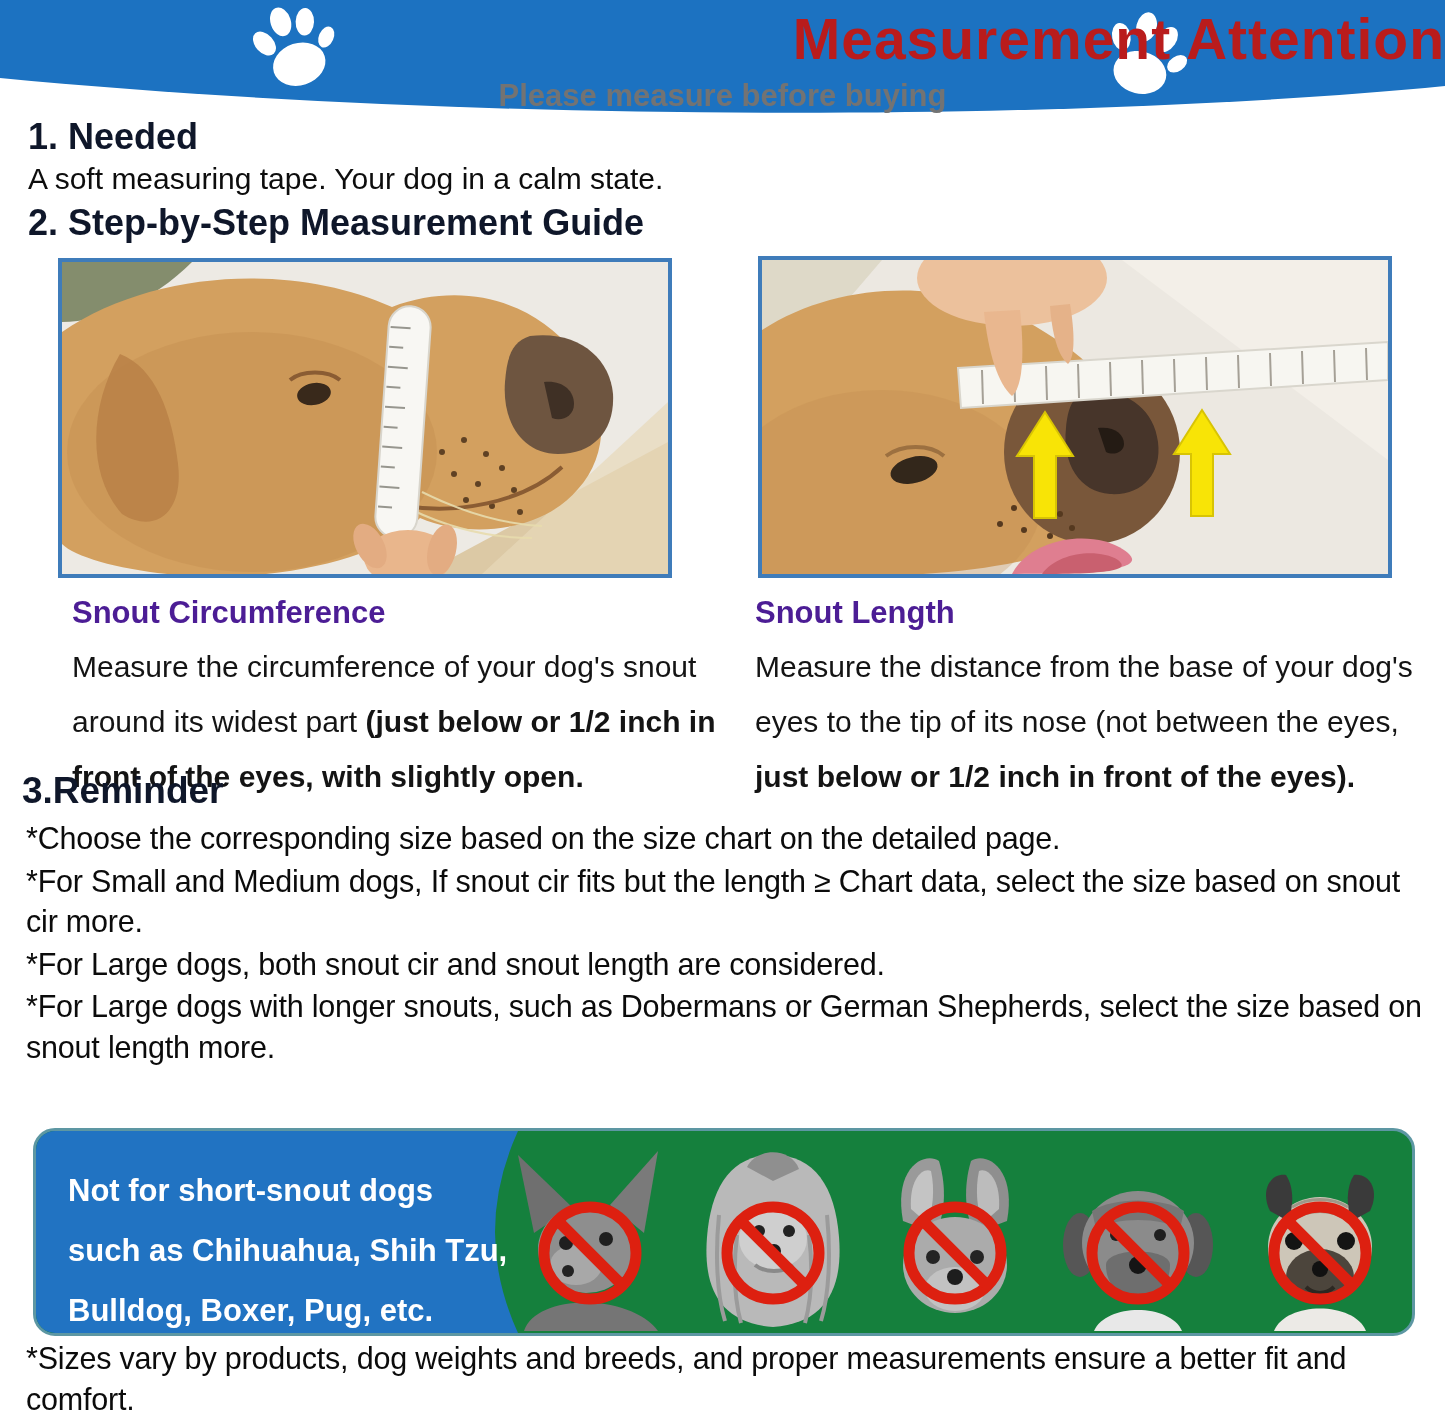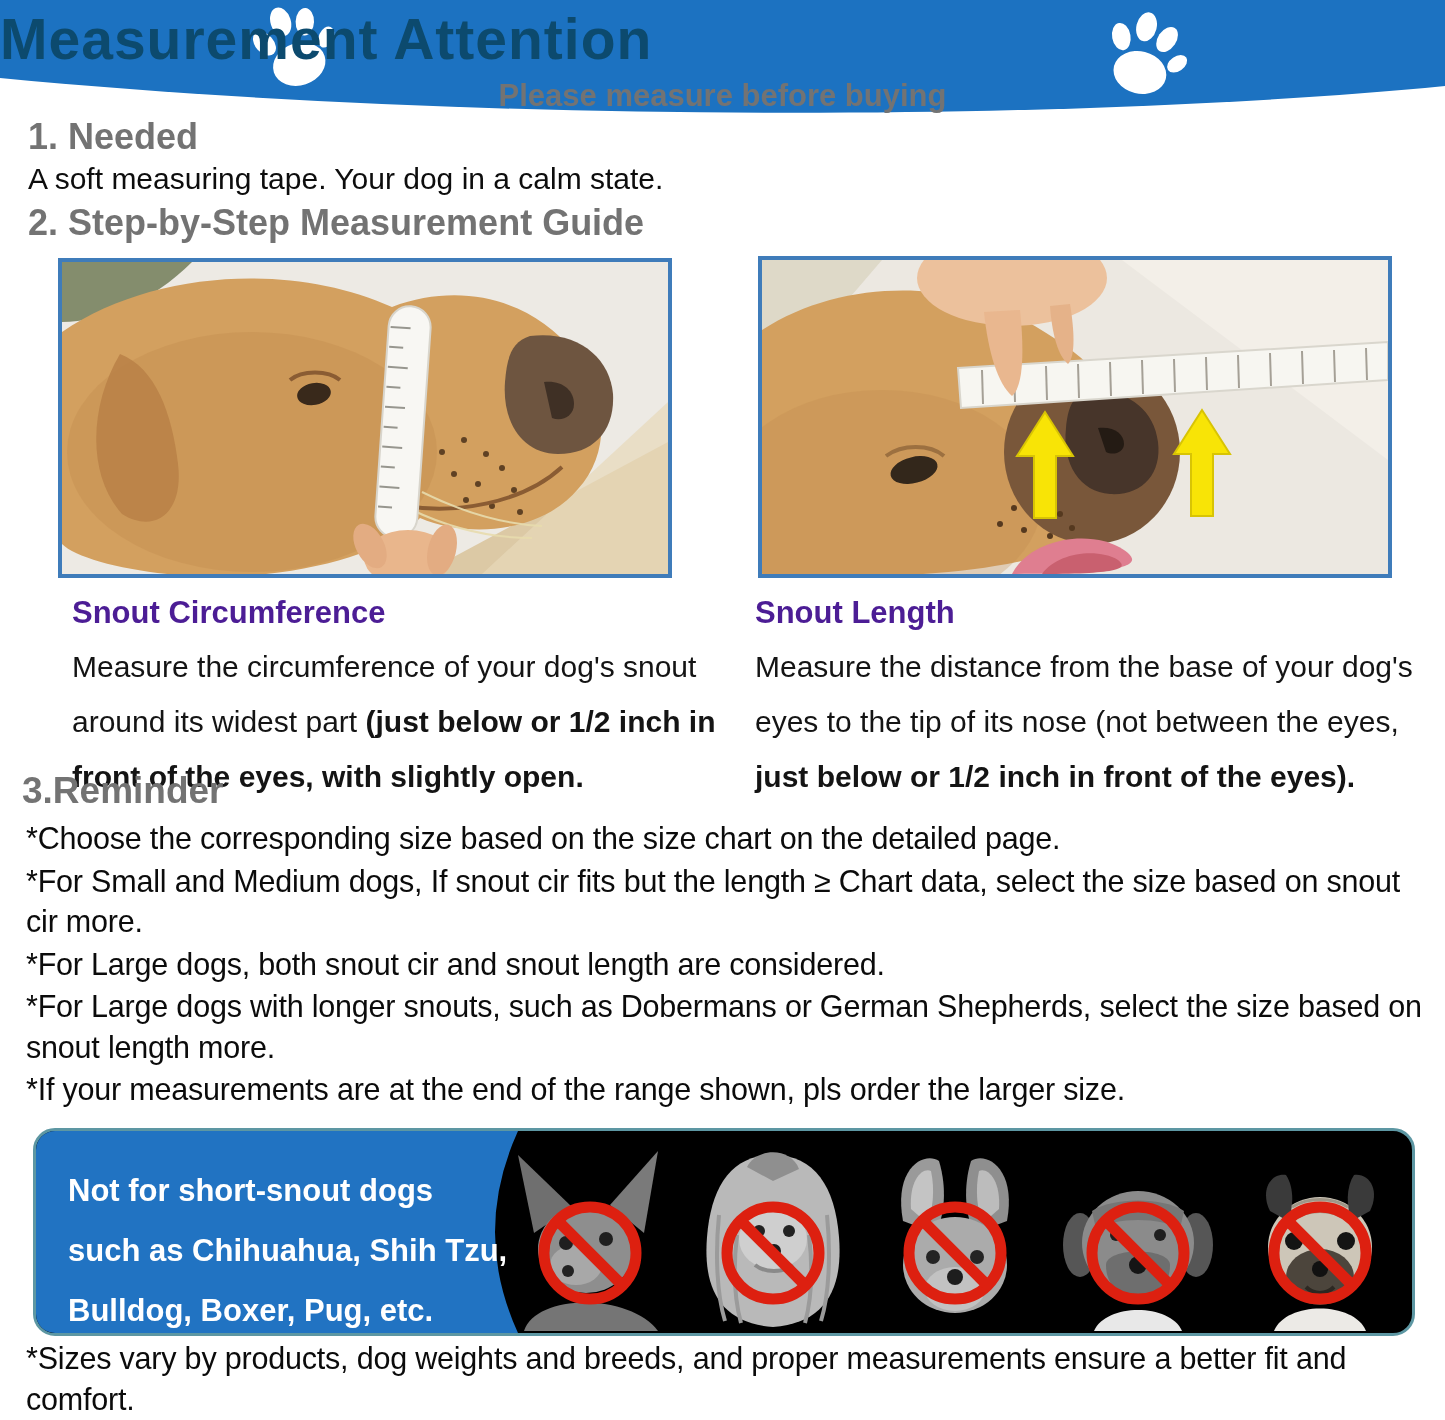--- a/index.html
+++ b/index.html
@@ -5,32 +5,32 @@
   html,body{margin:0;padding:0;}
   body{
     width:1445px;height:1420px;position:relative;overflow:hidden;
     background:#ffffff;color:#111;
     font-family:"Liberation Sans", sans-serif;
   }
   
   .banner{position:absolute;left:0;top:0;width:1445px;height:132px;}
   .banner svg{display:block;}
   .banner-title{
-    position:absolute;left:0;top:6px;width:100%;text-align:left;
-    color:#0c4a6e;font-size:57px;font-weight:bold;letter-spacing:1px;
+    position:absolute;left:0;top:6px;width:100%;text-align:right;
+    color:#b91c1c;font-size:57px;font-weight:bold;letter-spacing:1px;
   }
   .banner-sub{
     position:absolute;left:0;top:78px;width:100%;text-align:center;
     color:#737373;font-size:31px;font-weight:bold;
   }
   .paw{position:absolute;width:92px;height:88px;}
   .paw-left{left:248px;top:4px;transform:rotate(-18deg);}
   .paw-right{left:1098px;top:12px;transform:rotate(14deg);}
   
-  .h-blue{position:absolute;color:#737373;font-weight:bold;font-size:36px;}
+  .h-blue{position:absolute;color:#0f172a;font-weight:bold;font-size:36px;}
   .sec1-h{left:28px;top:116px;}
   .sec1-b{position:absolute;left:28px;top:162px;font-size:30px;color:#0d0d0d;}
   .sec2-h{left:28px;top:202px;}
   .sec3-h{left:22px;top:770px;font-size:37px;}
   
   .photo{position:absolute;border:4px solid #3f7cba;background:#ece9e3;}
   .photo-left{left:58px;top:258px;width:606px;height:312px;}
   .photo-right{left:758px;top:256px;width:626px;height:314px;}
   .photo svg{display:block;width:100%;height:100%;}
   
@@ -38,21 +38,21 @@
   .caption-left{left:72px;top:595px;width:650px;}
   .caption-right{left:755px;top:595px;width:665px;}
   .caption h4{margin:0 0 8px 0;font-size:31px;color:#4c1d95;}
   .caption .desc{font-size:30px;line-height:55px;color:#141414;}
   
   .reminder{position:absolute;left:22px;top:818px;width:1408px;}
   .reminder p{margin:0 0 2px 4px;font-size:30.5px;line-height:40.5px;color:#0b0b0b;letter-spacing:-0.2px;}
   
   .warnbox{
     position:absolute;left:33px;top:1128px;width:1376px;height:202px;
-    border:3px solid #5d97a3;border-radius:22px;background:#000000;overflow:hidden;
+    border:3px solid #5d97a3;border-radius:22px;background:#15803d;overflow:hidden;
   }
   .warnbox .bluepanel{position:absolute;left:0;top:0;width:100%;height:100%;}
   .warn-text{position:absolute;left:32px;top:30px;color:#fff;font-weight:bold;font-size:31px;line-height:60px;}
   .dogs-row{
     position:absolute;left:468px;top:8px;right:6px;bottom:2px;
     display:flex;align-items:flex-end;justify-content:space-between;
   }
   .dogfig{position:relative;width:172px;height:186px;}
   .dogfig > svg.breed{display:block;width:100%;height:100%;}
   .no-sign{position:absolute;left:50%;top:58%;width:108px;height:108px;transform:translate(-50%,-50%);}
@@ -202,21 +202,20 @@
   <h4>Snout Length</h4>
   <div class="desc"><span>Measure the distance from the base of your dog's eyes to the tip of its nose (not between the eyes, </span><span style="font-weight: bold;">just below or 1/2 inch in front of the eyes</span><span style="font-weight: bold;">).</span></div>
 </div>
 
 <div class="h-blue sec3-h">3.Reminder</div>
 <div class="reminder">
     <p>*Choose the corresponding size based on the size chart on the detailed page.</p>
     <p>*For Small and Medium dogs, If snout cir fits but the length ≥ Chart data, select the size based on snout cir more.</p>
     <p>*For Large dogs, both snout cir and snout length are considered.</p>
     <p>*For Large dogs with longer snouts, such as Dobermans or German Shepherds, select the size based on snout length more.</p>
-    <p>*If your measurements are at the end of the range shown, pls order the larger size.</p>
   </div>
 
 <div class="warnbox">
   <svg class="bluepanel" viewBox="0 0 1376 202" preserveAspectRatio="none">
     <path d="M0,0 H482 Q436,101 482,202 H0 Z" fill="#2173c2"></path>
   </svg>
   <div class="warn-text">
     <div>Not for short-snout dogs</div>
     <div>such as Chihuahua, Shih Tzu,</div>
     <div>Bulldog, Boxer, Pug, etc.</div>

